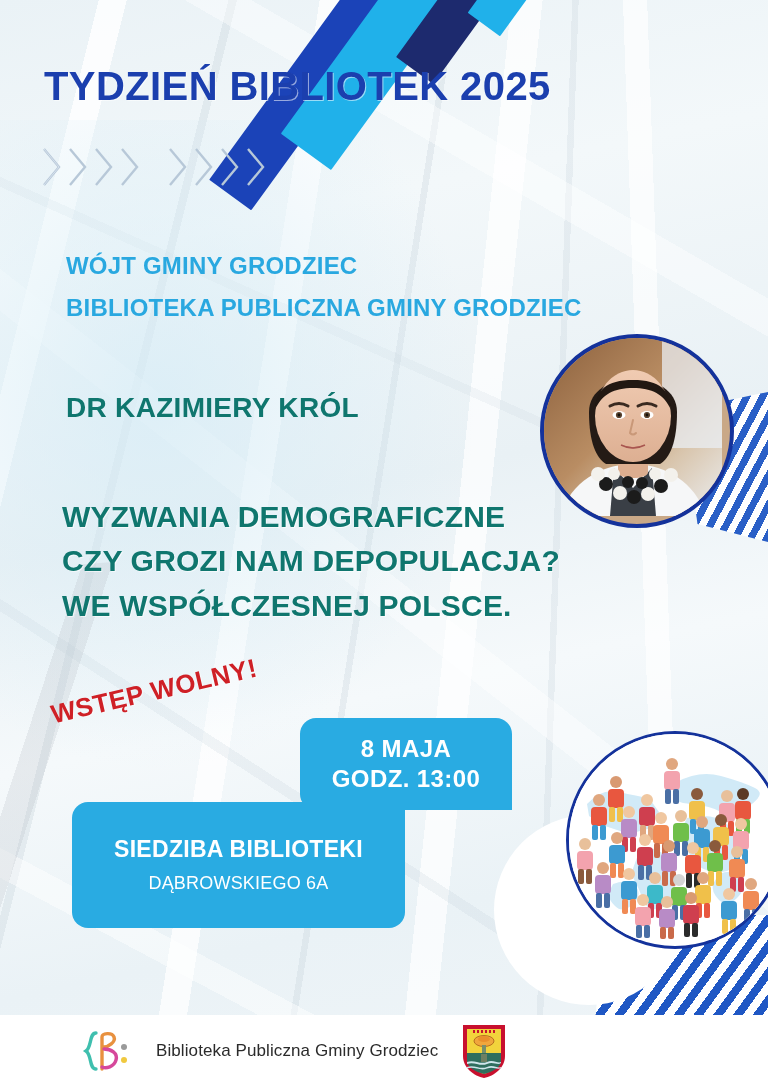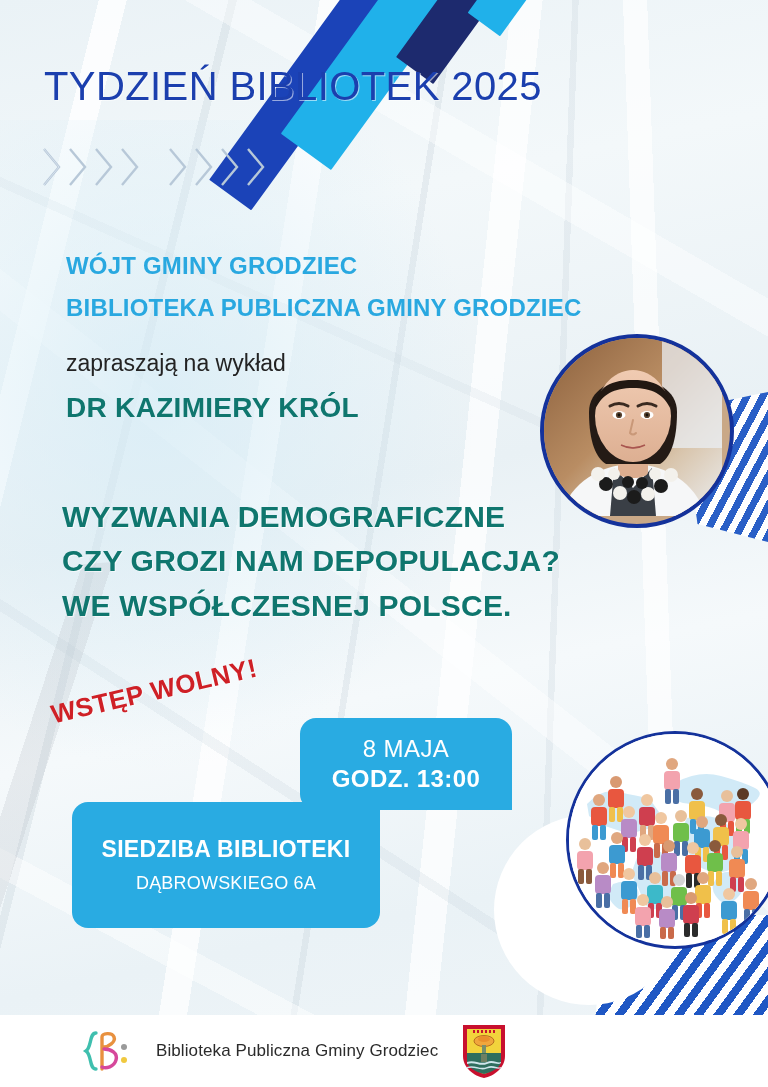--- a/index.html
+++ b/index.html
@@ -54,21 +54,21 @@
     transform:rotate(-4deg);
   }
 
   
   .ribbons{position:absolute; right:-30px; top:-120px; width:360px; height:420px;}
   .rib{position:absolute; transform:rotate(36deg); transform-origin:top left; border-radius:1px;}
 
   
   .title{
     position:absolute; left:44px; top:64px;
-    font-size:40px; font-weight:normal; letter-spacing:.4px;
+    font-size:40px; font-weight:bold; letter-spacing:.4px;
     color:#1b3fae;
     font-stretch:condensed;
     text-shadow:1px 1px 0 rgba(255,255,255,.55);
     white-space:nowrap;
   }
 
   
   .chevrons{position:absolute; left:40px; top:143px; display:flex; gap:0;}
   .chv-group{display:flex;}
   .chv-gap{width:22px;}
@@ -115,24 +115,24 @@
   
   .box{
     position:absolute; background:#29abe2; color:#fff;
     display:flex; flex-direction:column; align-items:center; justify-content:center;
     text-align:center;
   }
   .box-date{
     left:300px; top:718px; width:212px; height:92px;
     border-radius:16px 16px 0 16px;
   }
-  .box-date .l1{font-size:24px; font-weight:normal; letter-spacing:.4px; line-height:1.25;}
+  .box-date .l1{font-size:24px; font-weight:bold; letter-spacing:.4px; line-height:1.25;}
   .box-date .l2{font-size:24px; font-weight:bold; letter-spacing:.4px; line-height:1.25;}
   .box-addr{
-    left:72px; top:802px; width:308px; height:124px;
+    left:72px; top:802px; width:333px; height:124px;
     border-radius:16px 0 16px 16px;
     padding-top:2px;
   }
   .box-addr .a1{font-size:23px; font-weight:bold; letter-spacing:.3px; margin-bottom:7px;}
   .box-addr .a2{font-size:18px; font-weight:bold; letter-spacing:.2px; line-height:1.5;}
   .box-addr .a3{font-size:18px; font-weight:normal; letter-spacing:.2px; line-height:1.5;}
 
   
   .portrait{
     position:absolute; left:540px; top:334px; width:186px; height:186px;
@@ -227,21 +227,20 @@
         </svg>
       <svg class="chv" viewBox="0 0 26 48">
           <path d="M4 6 L19 24 L4 42" fill="none" stroke="#b7c8d8" stroke-width="2.4"></path>
         </svg>
     </div>
   </div>
 
   <div class="org org1">WÓJT GMINY GRODZIEC</div>
   <div class="org org2">BIBLIOTEKA PUBLICZNA GMINY GRODZIEC</div>
 
-  <div class="invite">zapraszają na wykład</div>
   <div class="speaker">DR KAZIMIERY KRÓL</div>
 
   <div class="stripe-wedge"></div>
 
   <div class="portrait">
     <svg width="178" height="178" viewBox="0 0 178 178">
       <defs>
         <linearGradient id="bgwood" x1="0" y1="0" x2="1" y2="1">
           <stop offset="0%" stop-color="#8a5f3c"></stop>
             <stop offset="45%" stop-color="#b98d63"></stop>

